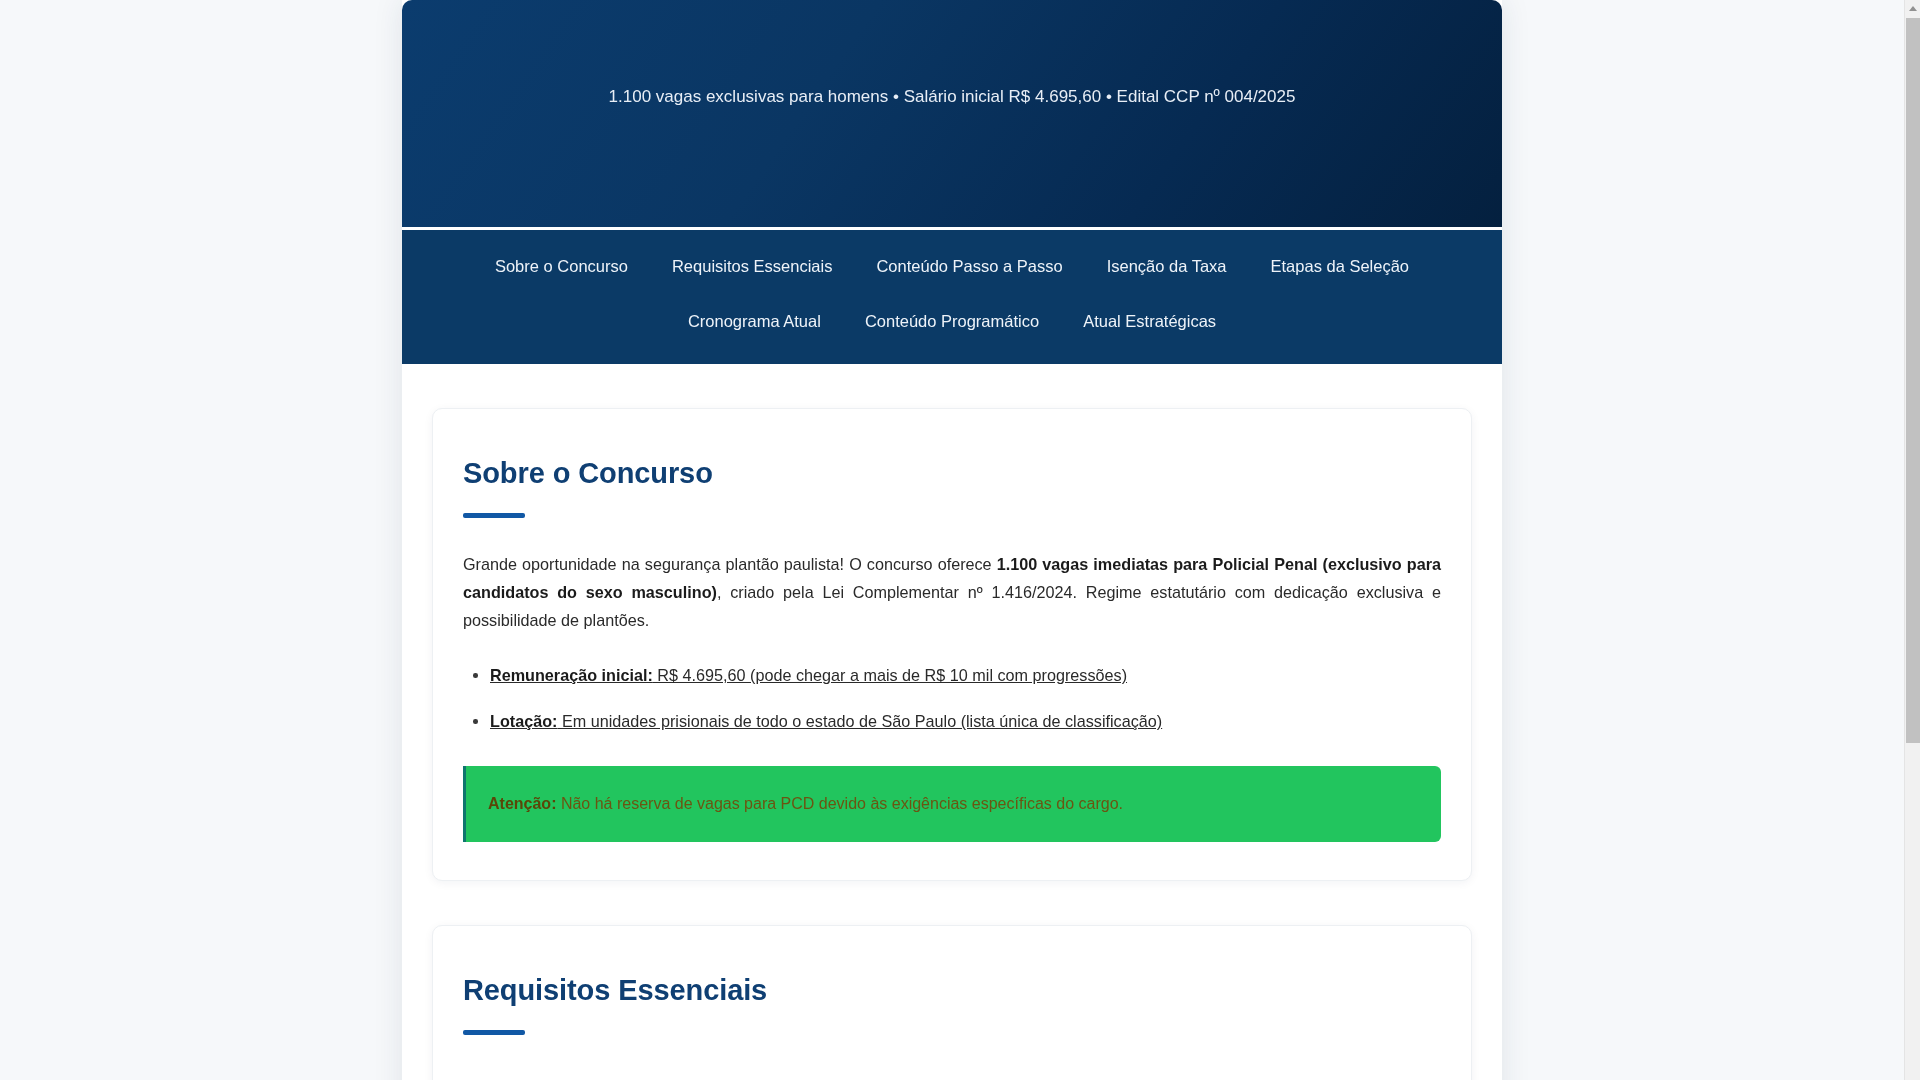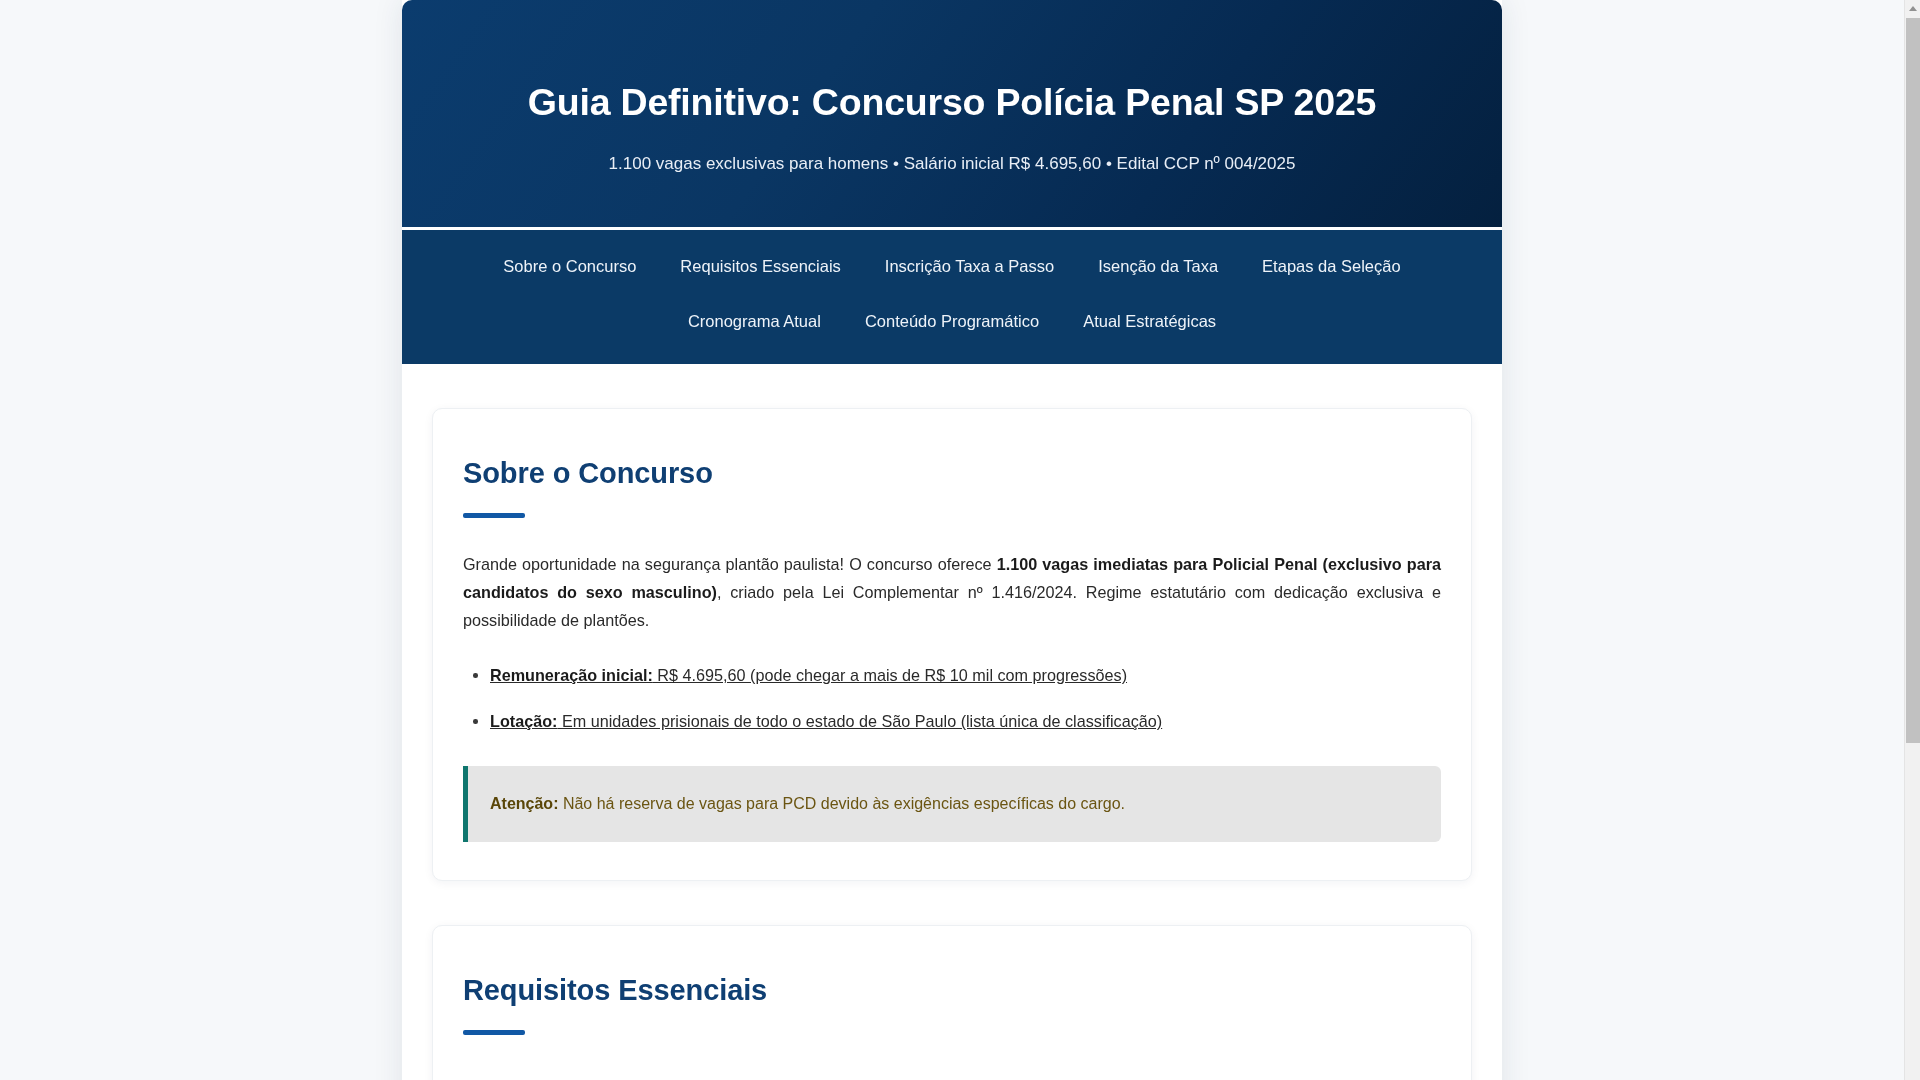--- a/index.html
+++ b/index.html
@@ -160,22 +160,22 @@
     top: 11px;
     width: 4.5px;
     height: 4.5px;
     border-radius: 50%;
     background: #3a3a3a;
   }
 
   
   .callout {
     margin-top: 32px;
-    background: #e5e5e5;
-    border-left: 5px solid #0f766e;
+    background: #22c55e;
+    border-left: 3px solid #0f766e;
     border-radius: 0 6px 6px 0;
     padding: 25px 24px 25px 22px;
     font-size: 16px;
     line-height: 1.6;
     color: #6b5512;
   }
   .callout .callout-label {
     font-weight: bold;
     color: #5a4608;
   }
@@ -212,30 +212,29 @@
     border-radius: 0;
   }
 </style>
 </head>
 <body>
 
 <div class="page-viewport">
   <div class="container">
 
     <header class="site-header">
-      <h1 class="site-title">Guia Definitivo: Concurso Polícia Penal SP 2025</h1>
       <p class="site-subtitle">1.100 vagas exclusivas para homens • Salário inicial R$ 4.695,60 • Edital CCP nº 004/2025</p>
     </header>
 
     <div class="header-nav-gap"></div>
 
     <nav class="site-nav">
       <a class="nav-item" href="#">Sobre o Concurso</a>
       <a class="nav-item" href="#">Requisitos Essenciais</a>
-      <a class="nav-item" href="#">Inscrição Taxa a Passo</a>
+      <a class="nav-item" href="#">Conteúdo Passo a Passo</a>
       <a class="nav-item" href="#">Isenção da Taxa</a>
       <a class="nav-item" href="#">Etapas da Seleção</a>
       <a class="nav-item" href="#">Cronograma Atual</a>
       <a class="nav-item" href="#">Conteúdo Programático</a>
       <a class="nav-item" href="#">Atual Estratégicas</a>
     </nav>
 
     <main class="site-main">
 
       <section class="card">

